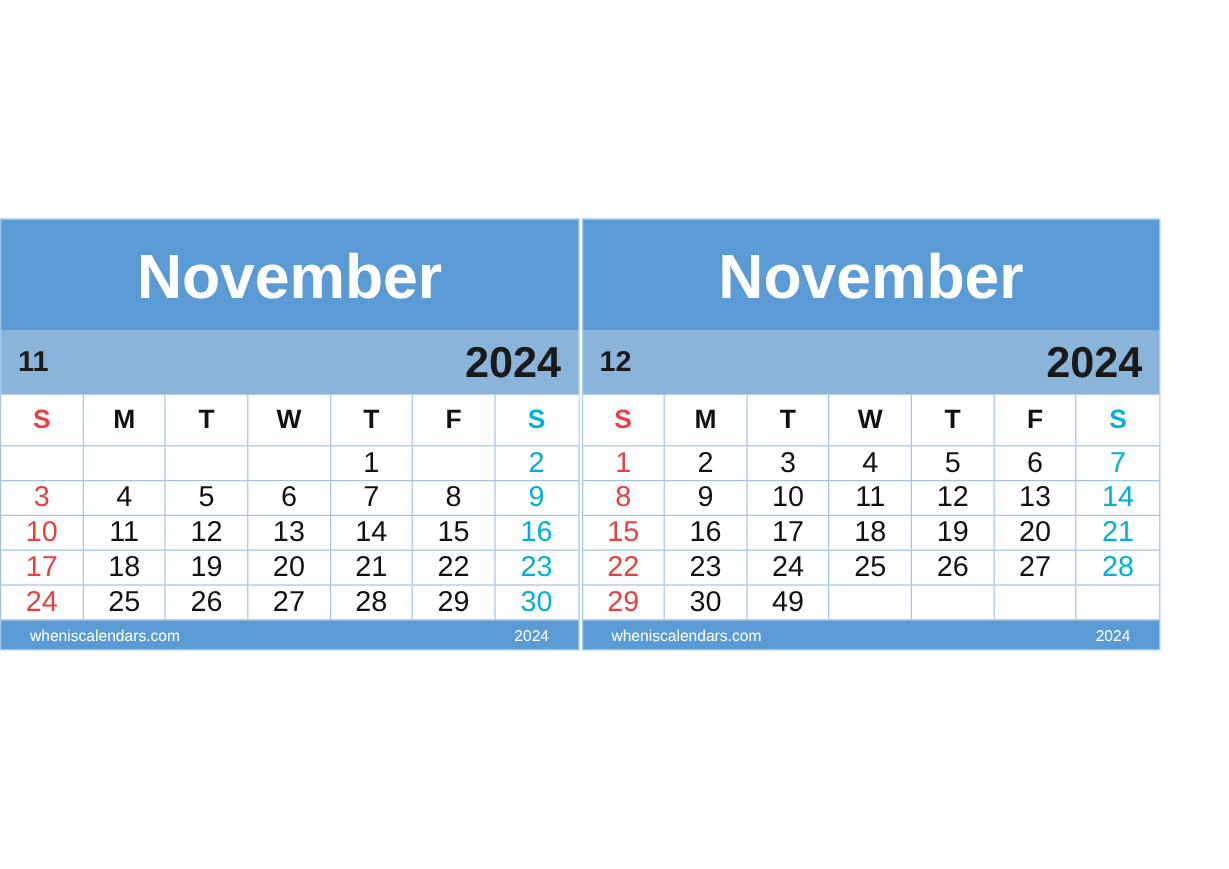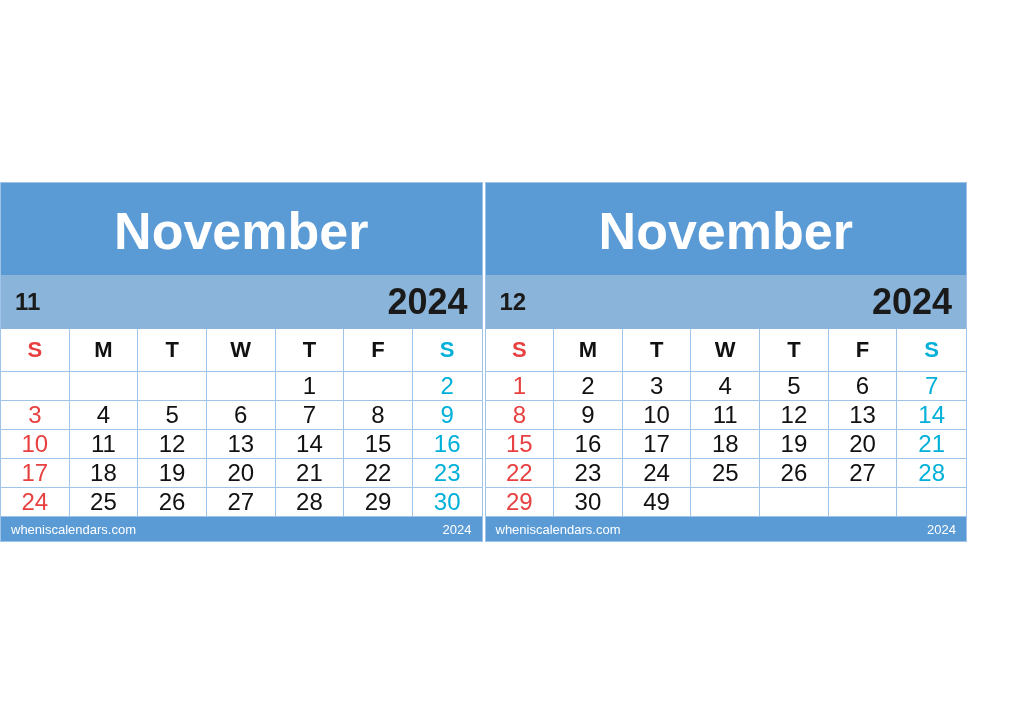--- a/index.html
+++ b/index.html
@@ -88,21 +88,21 @@
     .calendar-cell:last-child { border-right: none; }
     .calendar-cell.empty { color: transparent; }
     .calendar-cell.sun { color: #e84040; }
     .calendar-cell.sat { color: #00b0d8; }
     .footer-bar {
       background: #5b9bd5;
       color: white;
       font-size: 13px;
       display: flex;
       justify-content: space-between;
-      padding: 4px 10px;
+      padding: 4px 24px;
       height: 24px;
       align-items: center;
     }
     .divider {
       width: 2px;
       background: #a0c4e8;
     }
   </style>
 </head>
 <body>

